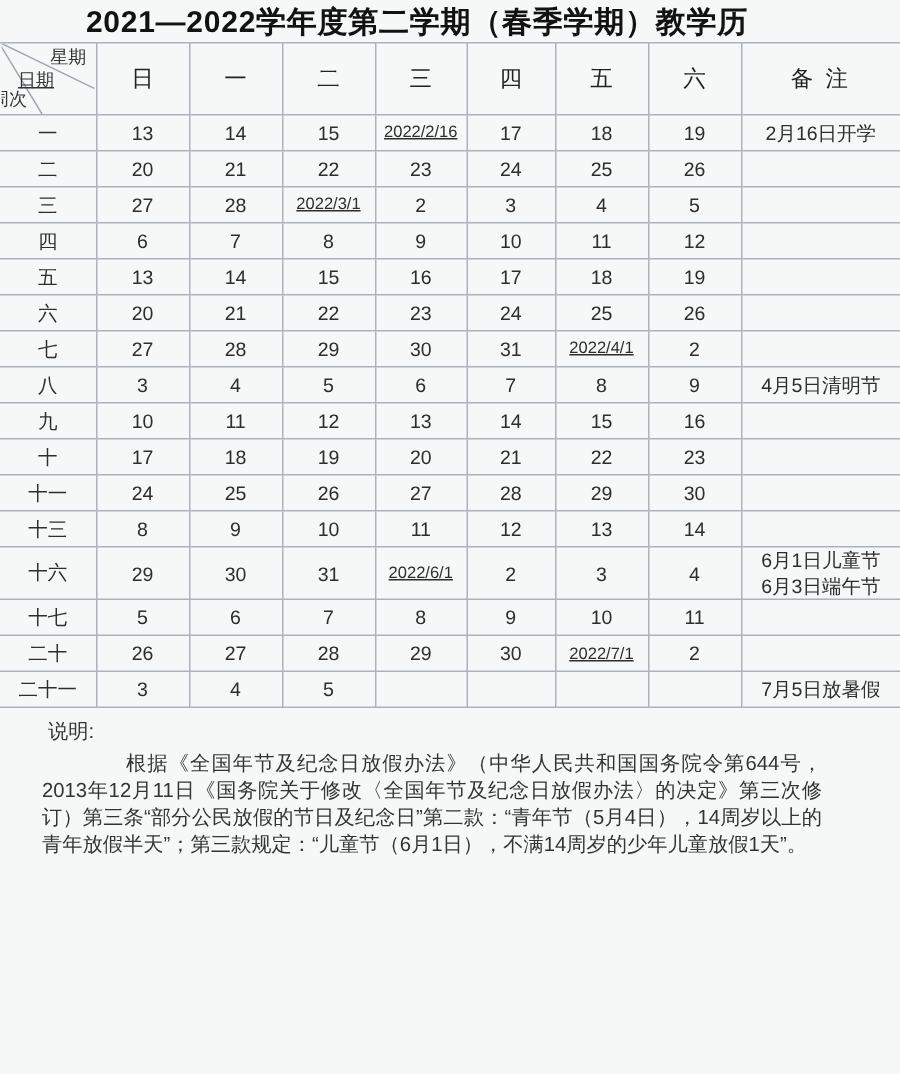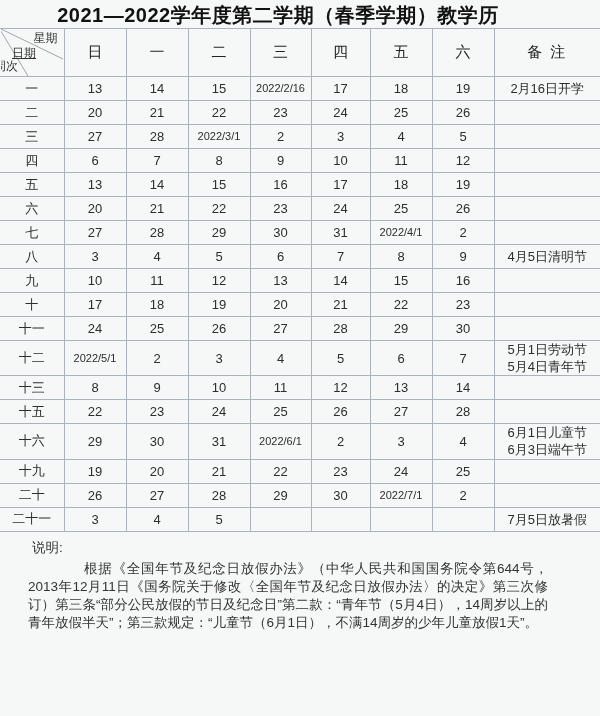--- a/index.html
+++ b/index.html
@@ -61,20 +61,21 @@
     line-height: 1.32;
     padding: 1px 2px;
   }
   .date-text {
     display: inline-block;
     font-size: 11px;
     line-height: 1.25;
     max-width: 54px;
     word-break: break-all;
     vertical-align: middle;
+    text-decoration: underline;
   }
 
   .notes { margin: 7px 8px 0 28px; color: #333; }
   .notes-label { font-size: 13.5px; margin-left: 4px; }
   .notes-text {
     margin: 3px 0 0 0;
     font-size: 13.5px;
     line-height: 18px;
     text-indent: 56px;
     text-align: justify;
@@ -237,74 +238,51 @@
           <td>24</td>
           <td>25</td>
           <td>26</td>
           <td>27</td>
           <td>28</td>
           <td>29</td>
           <td>30</td>
           <td class="remark-col"></td>
         </tr>
         <tr>
-          <td class="week-col">十二</td>
-          <td><span class="date-text">2022/5/1</span></td>
-          <td>2</td>
-          <td>3</td>
-          <td>4</td>
-          <td>5</td>
-          <td>6</td>
-          <td>7</td>
-          <td class="remark-col">5月1日劳动节
-5月4日青年节</td>
-        </tr>
-        <tr>
           <td class="week-col">十三</td>
           <td>8</td>
           <td>9</td>
           <td>10</td>
           <td>11</td>
           <td>12</td>
           <td>13</td>
           <td>14</td>
-          <td class="remark-col"></td>
-        </tr>
-        <tr>
-          <td class="week-col">十五</td>
-          <td>22</td>
-          <td>23</td>
-          <td>24</td>
-          <td>25</td>
-          <td>26</td>
-          <td>27</td>
-          <td>28</td>
           <td class="remark-col"></td>
         </tr>
         <tr>
           <td class="week-col">十六</td>
           <td>29</td>
           <td>30</td>
           <td>31</td>
           <td><span class="date-text">2022/6/1</span></td>
           <td>2</td>
           <td>3</td>
           <td>4</td>
           <td class="remark-col">6月1日儿童节
 6月3日端午节</td>
         </tr>
         <tr>
-          <td class="week-col">十九</td>
-          <td>19</td>
-          <td>20</td>
-          <td>21</td>
-          <td>22</td>
-          <td>23</td>
-          <td>24</td>
-          <td>25</td>
+          <td class="week-col">十七</td>
+          <td>5</td>
+          <td>6</td>
+          <td>7</td>
+          <td>8</td>
+          <td>9</td>
+          <td>10</td>
+          <td>11</td>
           <td class="remark-col"></td>
         </tr>
         <tr>
           <td class="week-col">二十</td>
           <td>26</td>
           <td>27</td>
           <td>28</td>
           <td>29</td>
           <td>30</td>
           <td><span class="date-text">2022/7/1</span></td>

